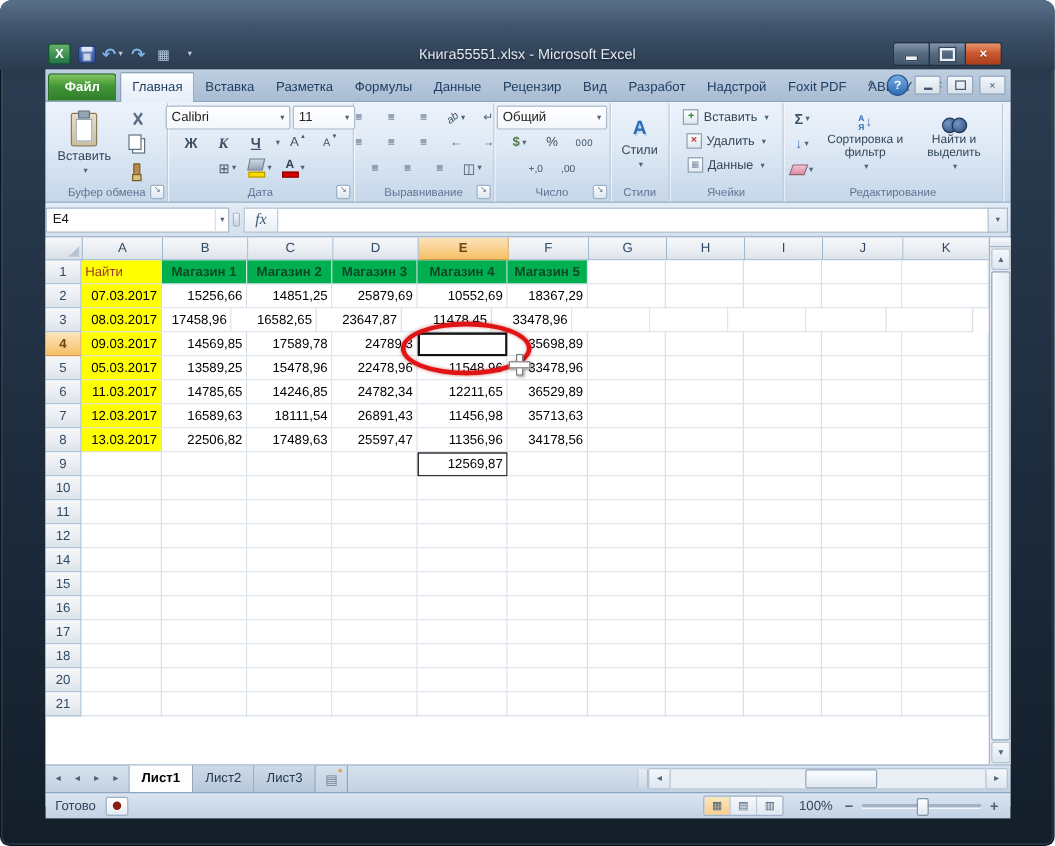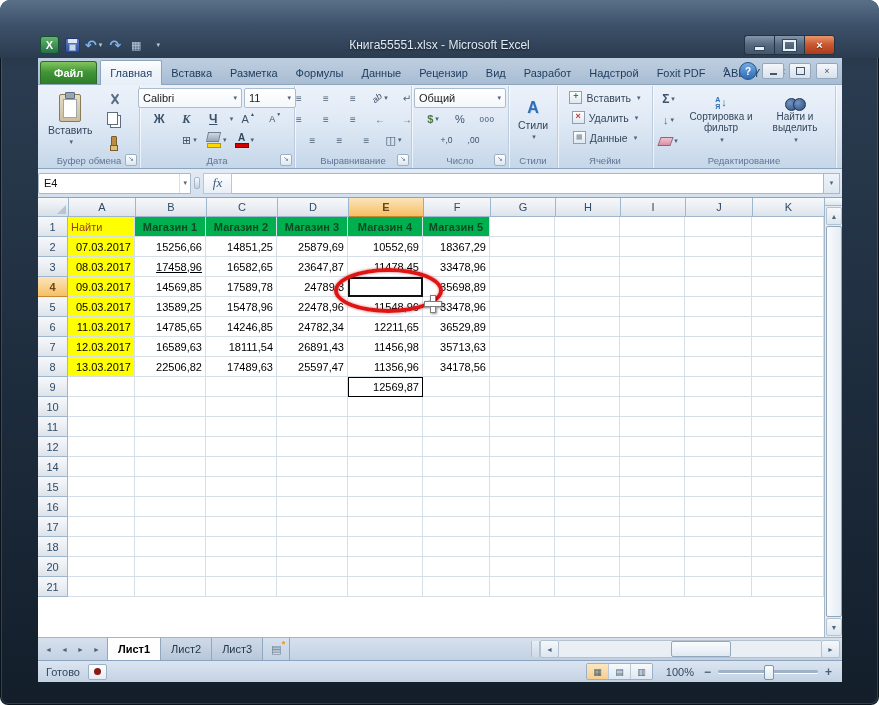--- a/index.html
+++ b/index.html
@@ -483,21 +483,21 @@
               <div class="cell c-num" style="width: 67px;">18367,29</div>
               <div class="cell" style="width: 65px;"></div>
               <div class="cell" style="width: 65px;"></div>
               <div class="cell" style="width: 65px;"></div>
               <div class="cell" style="width: 67px;"></div>
               <div class="cell" style="width: 72px;"></div>
             </div>
             <div class="grw">
               <div class="rh">3</div>
               <div class="cell c-yell c-num" style="width: 67px;">08.03.2017</div>
-              <div class="cell c-num" style="width: 71px; text-decoration: underline;">17458,96</div>
+              <div class="cell c-num" style="width: 58px;">17458,96</div>
               <div class="cell c-num" style="width: 71px;">16582,65</div>
               <div class="cell c-num" style="width: 71px;">23647,87</div>
               <div class="cell c-num" style="width: 75px;">11478,45</div>
               <div class="cell c-num" style="width: 67px;">33478,96</div>
               <div class="cell" style="width: 65px;"></div>
               <div class="cell" style="width: 65px;"></div>
               <div class="cell" style="width: 65px;"></div>
               <div class="cell" style="width: 67px;"></div>
               <div class="cell" style="width: 72px;"></div>
             </div>

